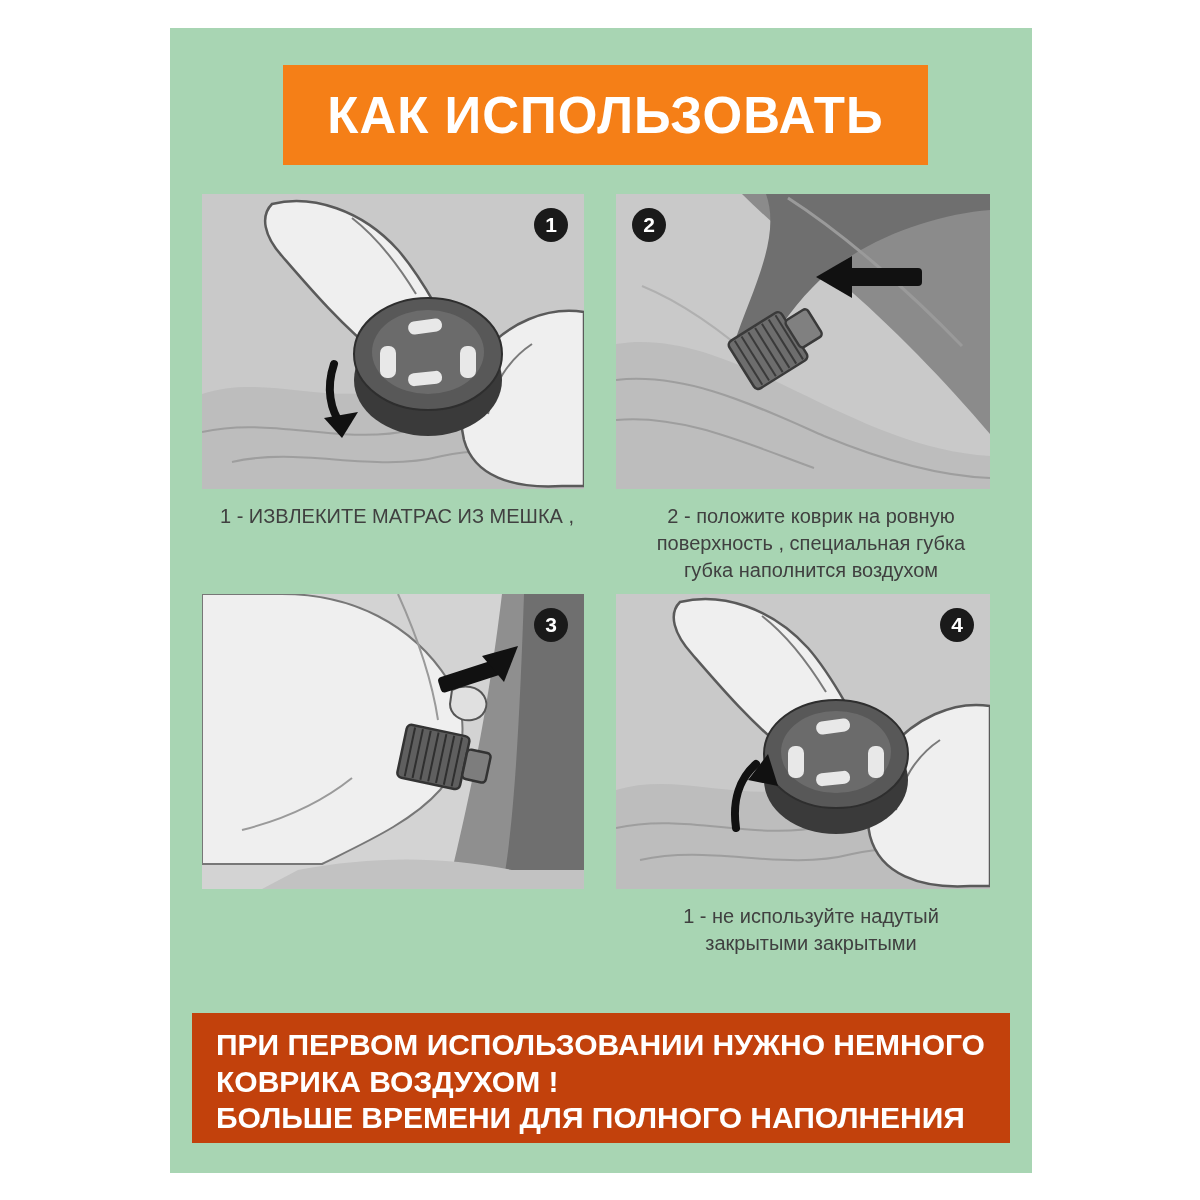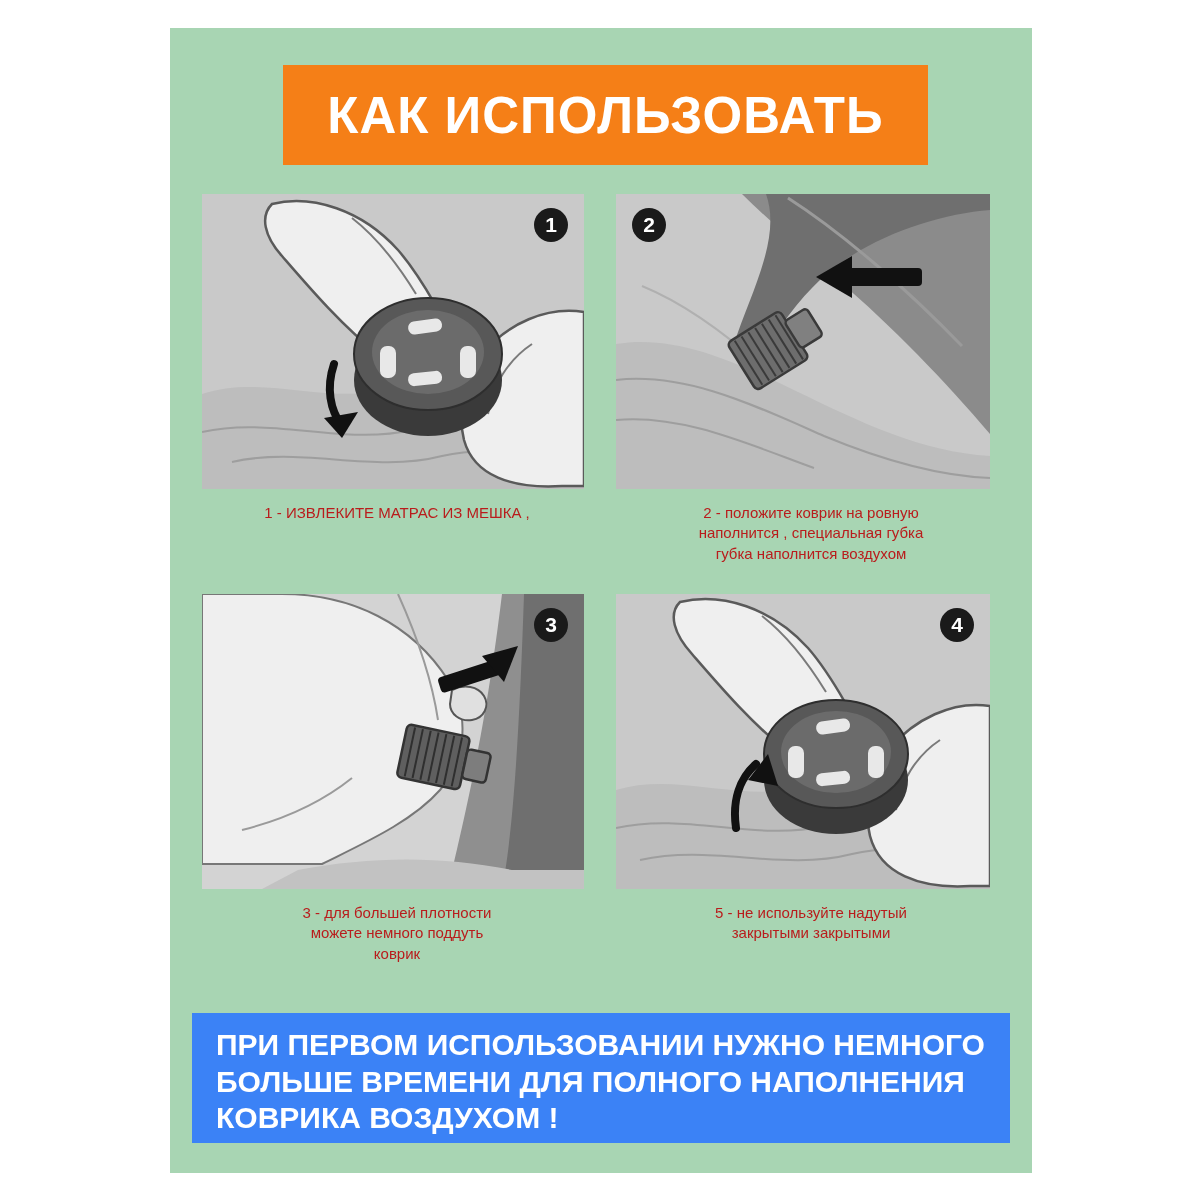--- a/index.html
+++ b/index.html
@@ -86,35 +86,35 @@
     display: flex;
     align-items: center;
     justify-content: center;
     z-index: 5;
   }
   .badge.tr { right: 16px; top: 14px; }
   .badge.tl { left: 16px;  top: 14px; }
 
   .caption {
     margin-top: 14px;
-    font-size: 15px;
-    color: #b91c1c;
+    font-size: 20px;
+    color: #404040;
     line-height: 1.35;
   }
   .cap-center { text-align: center; }
   .cap-left { text-align: center; }
 
   
   .bottom-banner {
     position: absolute;
     left: 22px;
     top: 985px;
     width: 818px;
     height: 130px;
-    background: #3b82f6;
+    background: #c2410c;
     box-sizing: border-box;
     padding: 14px 20px 0 24px;
   }
   .bottom-line {
     color: #ffffff;
     font-size: 30px;
     font-weight: bold;
     line-height: 1.22;
     text-transform: uppercase;
     white-space: nowrap;
@@ -198,21 +198,21 @@
             <path d="M252,84 L302,84 L302,74 L300,74 L300,94 L302,94 L302,84" fill="none"></path>
             <g>
               <rect x="218" y="74" width="88" height="18" rx="4" fill="#111"></rect>
               <path d="M200,83 L236,62 L236,104 Z" fill="#111"></path>
             </g>
           </svg>
           <div class="badge tl">2</div>
         </div>
         <div class="caption cap-left">
           <div>2 - положите коврик на ровную</div>
-          <div> наполнится , специальная губка</div>
+          <div> поверхность , специальная губка</div>
           <div>губка наполнится воздухом</div>
         </div>
       </div>
 
       <div class="step s3">
         <div class="figure">
           <svg width="382" height="295" viewBox="0 0 382 295">
             <rect x="0" y="0" width="382" height="295" fill="#c9c9c9"></rect>
 
             <path d="M0,0 L382,0 L382,295 L0,295 Z" fill="#d3d3d3"></path>
@@ -242,25 +242,20 @@
 
             <path d="M250,96 C262,90 276,92 282,102 C288,112 282,124 270,126 C258,128 248,120 248,110 Z" fill="#e0e0e0" stroke="#555" stroke-width="2"></path>
 
             <g>
               <rect x="236" y="74" width="64" height="16" rx="4" fill="#111" transform="rotate(-18 268 82)"></rect>
               <path d="M316,52 L302,88 L280,62 Z" fill="#111"></path>
             </g>
           </svg>
           <div class="badge tr">3</div>
         </div>
-        <div class="caption cap-left">
-          <div>3 - для большей плотности</div>
-          <div>можете немного поддуть</div>
-          <div>коврик</div>
-        </div>
       </div>
 
       <div class="step s4">
         <div class="figure">
           <svg width="374" height="295" viewBox="0 0 374 295">
             <rect x="0" y="0" width="374" height="295" fill="#c9c9c9"></rect>
             <path d="M0,196 C60,178 120,208 188,194 C256,180 314,206 374,188 L374,295 L0,295 Z" fill="#bdbdbd"></path>
             <path d="M0,234 C70,218 140,248 208,232 C272,216 322,242 374,228" fill="none" stroke="#9e9e9e" stroke-width="2"></path>
             <path d="M24,266 C96,250 166,278 236,260 C294,246 340,268 374,260" fill="none" stroke="#9e9e9e" stroke-width="2"></path>
 
@@ -277,27 +272,27 @@
             <rect x="172" y="152" width="16" height="32" rx="7" fill="#e8e8e8"></rect>
             <rect x="252" y="152" width="16" height="32" rx="7" fill="#e8e8e8"></rect>
             <rect x="200" y="178" width="34" height="13" rx="6" fill="#e8e8e8" transform="rotate(-6 217 184)"></rect>
 
             <path d="M120,234 C116,206 124,184 140,170" fill="none" stroke="#111" stroke-width="8" stroke-linecap="round"></path>
             <path d="M152,160 L132,186 L162,192 Z" fill="#111"></path>
           </svg>
           <div class="badge tr">4</div>
         </div>
         <div class="caption cap-left">
-          <div>5 - не используйте надутый</div>
+          <div>1 - не используйте надутый</div>
           <div>закрытыми закрытыми</div>
         </div>
       </div>
 
     </div>
 
     <div class="bottom-banner">
       <div class="bottom-line">ПРИ ПЕРВОМ ИСПОЛЬЗОВАНИИ НУЖНО НЕМНОГО</div>
+      <div class="bottom-line">КОВРИКА ВОЗДУХОМ !</div>
       <div class="bottom-line">БОЛЬШЕ ВРЕМЕНИ ДЛЯ ПОЛНОГО НАПОЛНЕНИЯ</div>
-      <div class="bottom-line">КОВРИКА ВОЗДУХОМ !</div>
     </div>
 
   </div>
 </div>
 
 </body></html>

